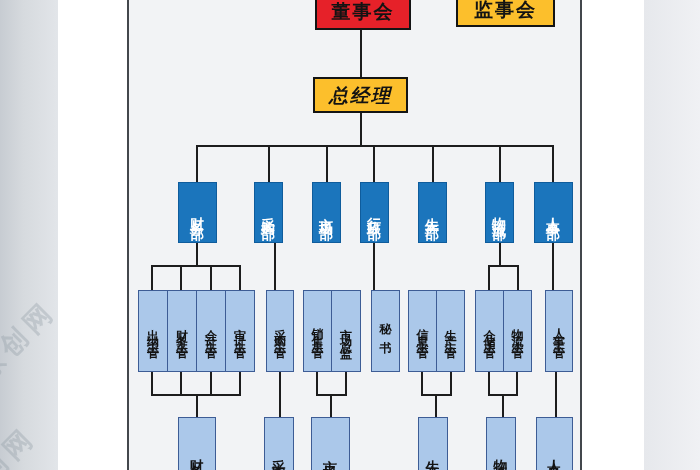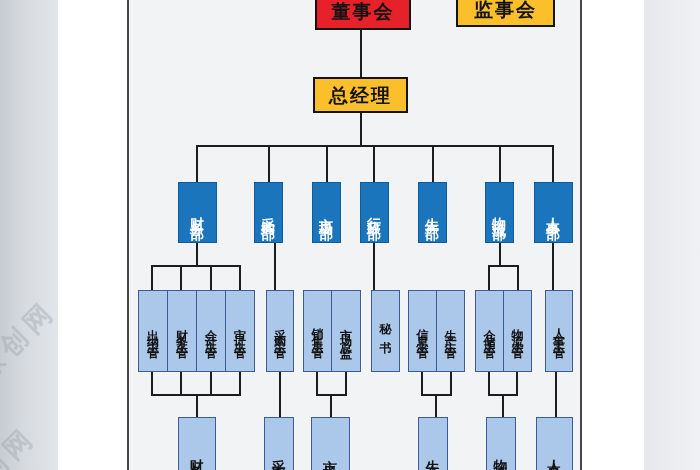--- a/index.html
+++ b/index.html
@@ -105,21 +105,21 @@
         <div class="line" style="left: 499px; top: 395px; width: 2px; height: 22px;"></div>
         <div class="line" style="left: 552px; top: 372px; width: 2px; height: 45px;"></div>
       </div>
     <div>
         <div class="node red horiz" style="left: 312px; top: -8px; width: 96px; height: 38px;">
           <span class="label">董事会</span>
         </div>
         <div class="node yellow horiz" style="left: 453px; top: -9px; width: 99px; height: 36px;">
           <span class="label">监事会</span>
         </div>
-        <div class="node yellow horiz" style="left: 310px; top: 77px; width: 95px; height: 36px;">
+        <div class="node yellow horiz" style="left: 310px; top: 77px; width: 95px; height: 36px; font-style: italic;">
           <span class="label">总经理</span>
         </div>
         <div class="node blue vert" style="left: 175px; top: 182px; width: 39px; height: 61px;">
           <span class="label">财务部</span>
         </div>
         <div class="node blue vert" style="left: 251px; top: 182px; width: 29px; height: 61px;">
           <span class="label">采购部</span>
         </div>
         <div class="node blue vert" style="left: 309px; top: 182px; width: 29px; height: 61px;">
           <span class="label">市场部</span>

